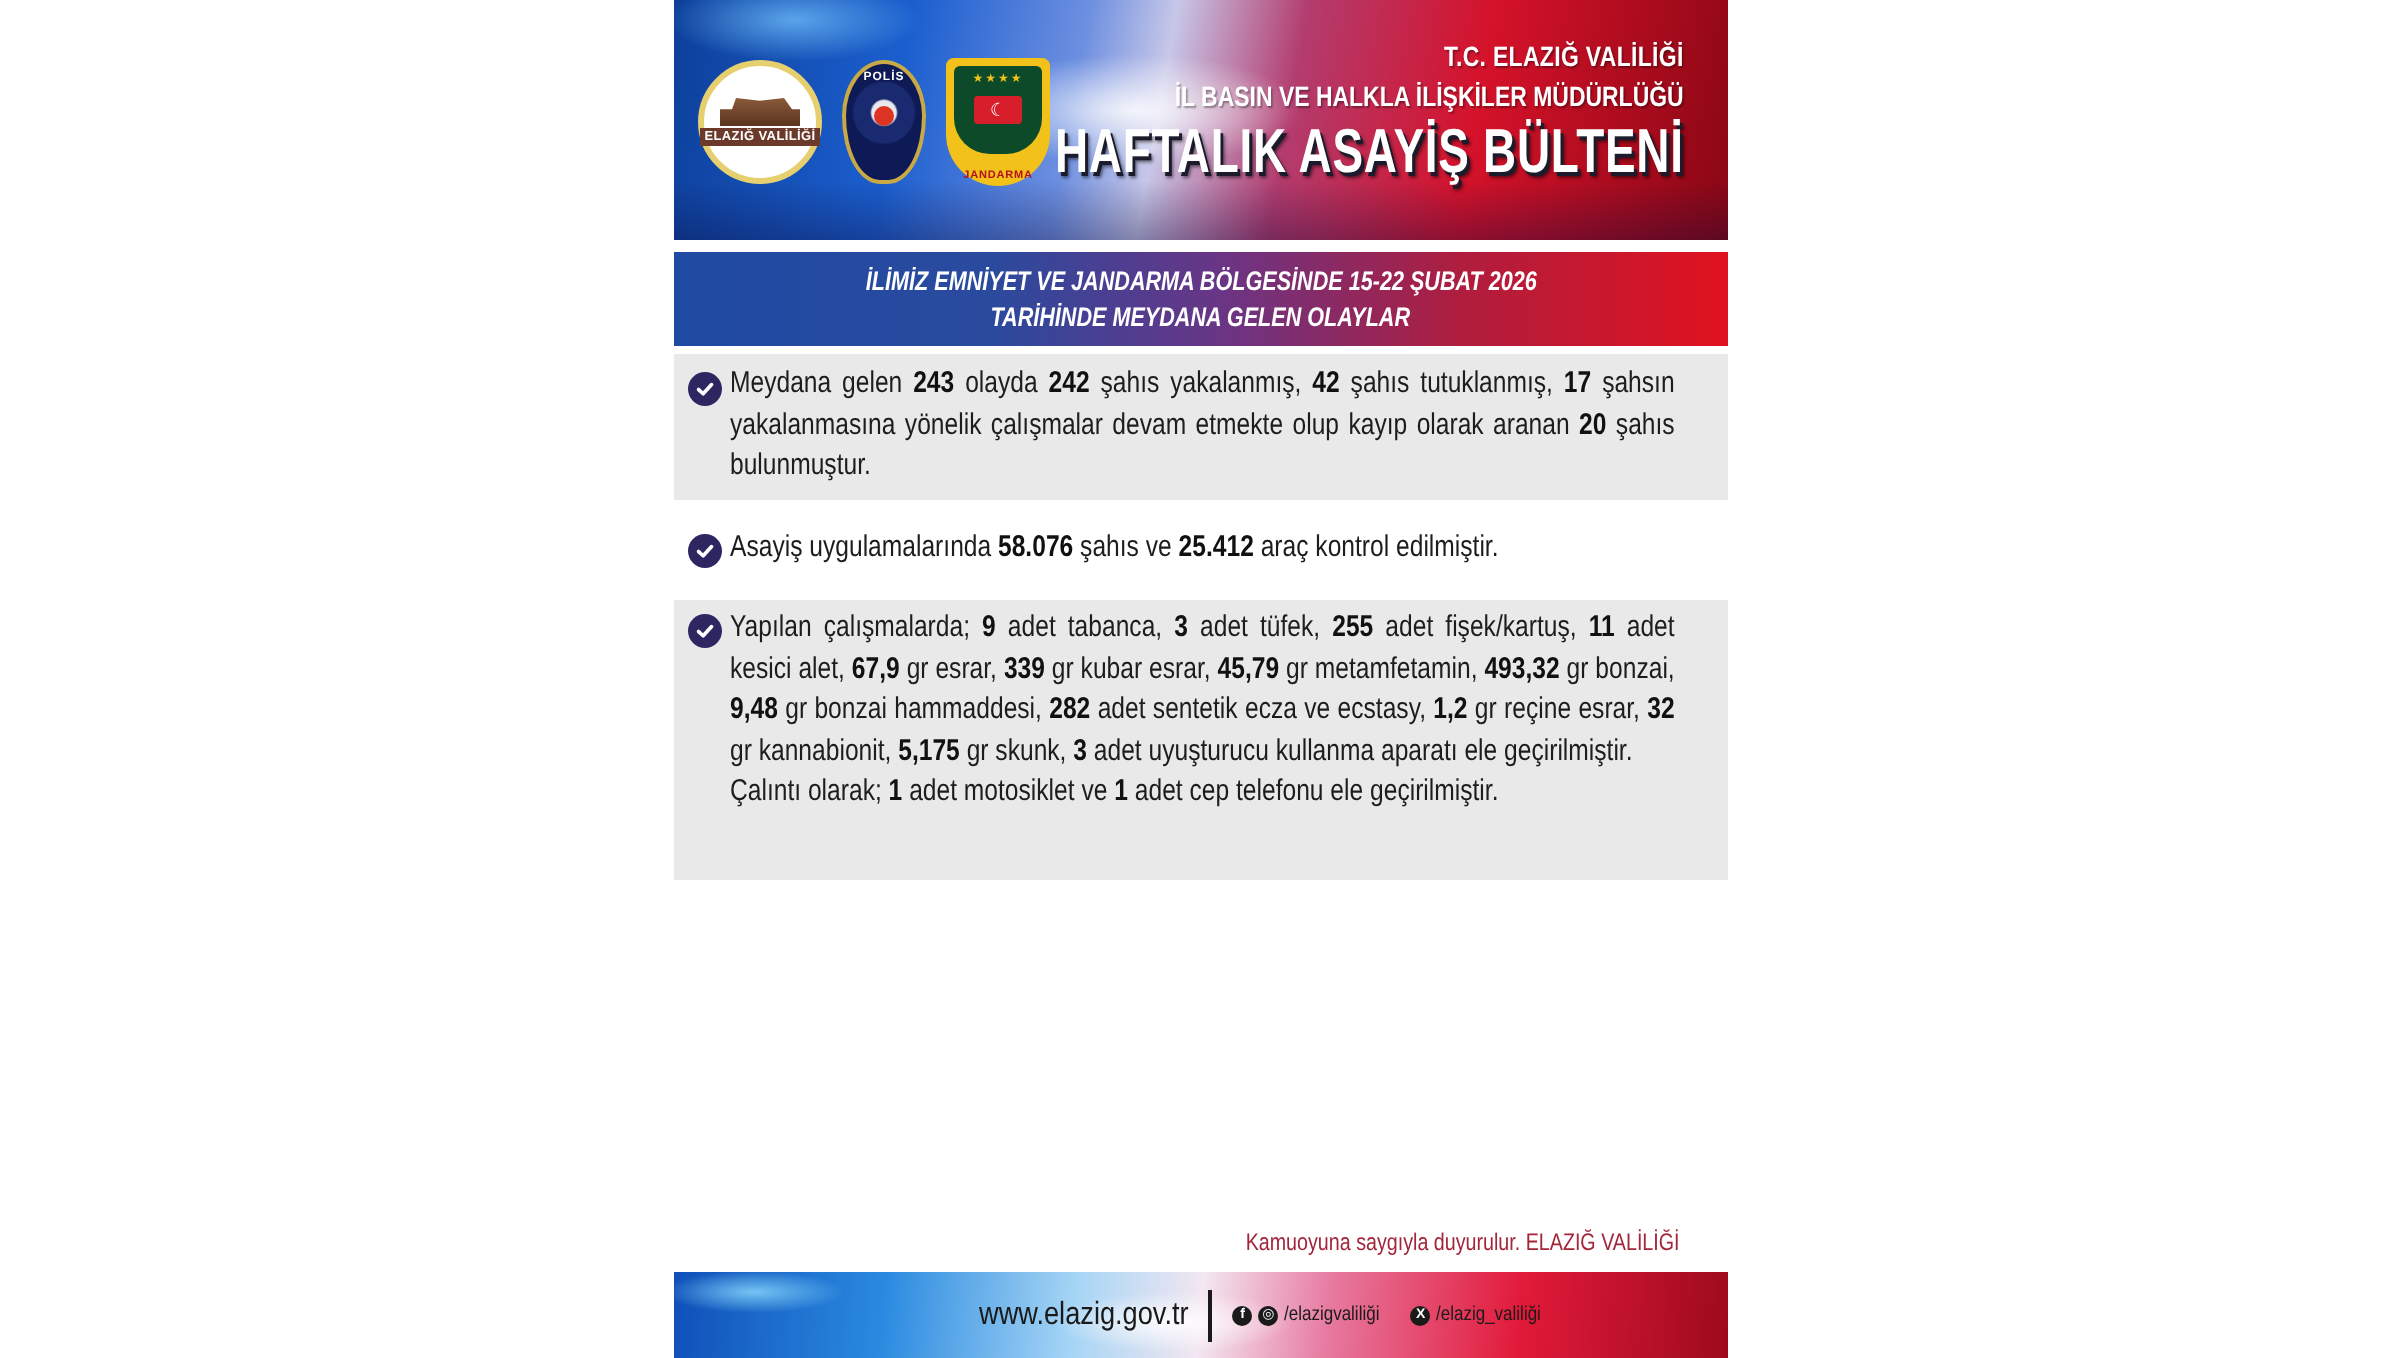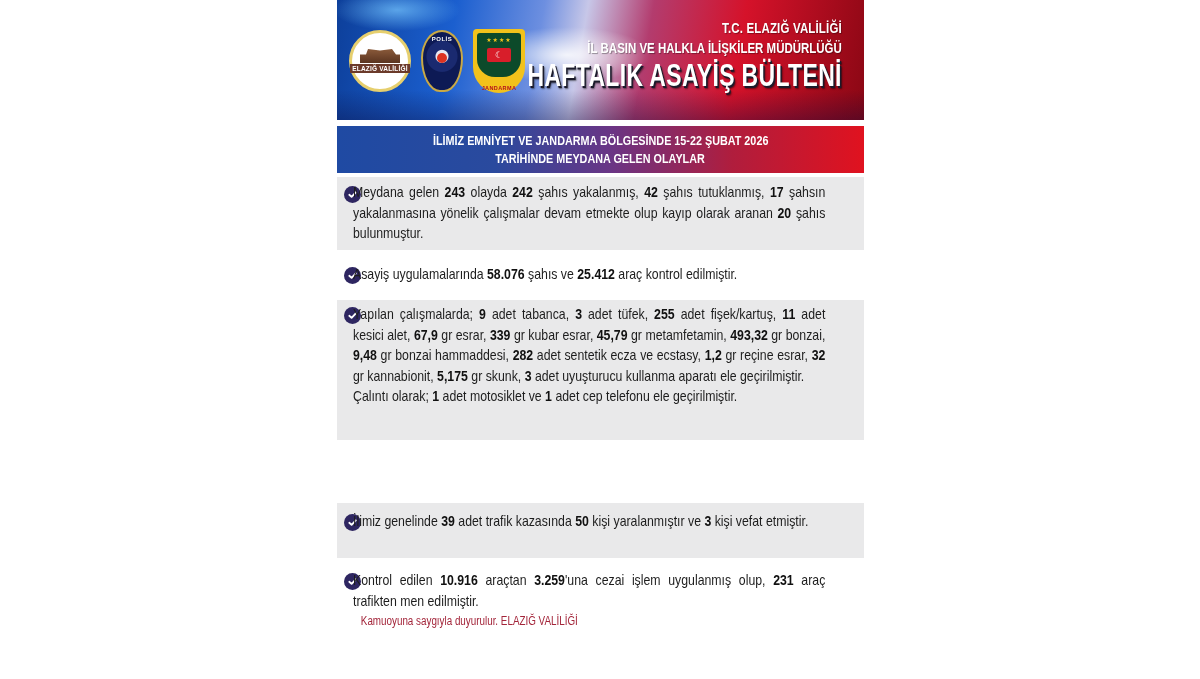--- a/index.html
+++ b/index.html
@@ -67,41 +67,41 @@
   .org-line1 { font-family: "Liberation Sans", sans-serif; font-weight: bold; font-size: 14px; color: #ffffff; letter-spacing: 0.2px; transform: scaleX(0.82); transform-origin: right; text-shadow: 1px 1px 1px rgba(0,0,0,0.35); }
   .org-line2 { margin-top: 4px; font-weight: bold; font-size: 14px; color: #ffffff; transform: scaleX(0.82); transform-origin: right; white-space: nowrap; text-shadow: 1px 1px 1px rgba(0,0,0,0.35); }
   .main-title { margin-top: 2px; font-weight: bold; font-size: 31px; color: #ffffff; transform: scaleX(0.74); transform-origin: right; white-space: nowrap; letter-spacing: 0.5px;
     text-shadow: 2px 2px 0 #1b1b2b, 3px 3px 2px rgba(0,0,0,0.5); }
 
   
   .subbanner {
     position: absolute; left: 0; top: 126px; width: 527px; height: 47px;
     background: linear-gradient(90deg, #1f4aa3 0%, #2a4a9e 30%, #6a3585 52%, #b01d3d 75%, #e0121f 100%);
     color: #ffffff; text-align: center;
-    display: flex; flex-direction: column; justify-content: center; align-items: center;
+    display: flex; flex-direction: column; justify-content: center; align-items: center; font-style: italic;
   }
   .subbanner div { font-weight: bold; font-size: 13.5px; line-height: 18px; transform: scaleX(0.8); white-space: nowrap; }
   .item {
     position: absolute; left: 0; width: 527px;
-    padding-left: 16px; padding-right: 26px;
+    padding-left: 28px; padding-right: 26px;
     font-size: 15px; line-height: 20.5px; color: #1d1d1d;
   }
   .item.grey { background: #e9e9ea; }
   .item.white { background: #ffffff; }
   .item .txt { display: block; transform: scaleX(0.82); transform-origin: left top; width: 576px; text-align: justify; }
   .item .txt b { font-weight: bold; color: #111111; }
   .check {
     position: absolute; left: 7px; width: 17px; height: 17px; border-radius: 50%;
     background: #2e2661;
     display: flex; align-items: center; justify-content: center;
   }
   .check svg { width: 11px; height: 11px; }
 
   .closing {
-    position: absolute; left: 0; top: 614px; width: 527px; text-align: left;
+    position: absolute; left: 0; top: 614px; width: 527px; text-align: right;
     font-size: 12px; color: #a3253a;
   }
   .closing span { display: inline-block; transform: scaleX(0.82); }
 
   
   .footer {
     position: absolute; left: 0; top: 636px; width: 527px; height: 43px;
     background:
       radial-gradient(ellipse 80px 20px at 250px 25px, rgba(255,255,255,0.9), rgba(255,255,255,0) 75%),
       radial-gradient(ellipse 60px 14px at 40px 10px, rgba(140,220,255,0.8), rgba(140,220,255,0) 75%),
@@ -172,35 +172,32 @@
     <span class="check" style="top:7px;">
         <svg viewBox="0 0 12 12">
           <path d="M2.5 6.3 L5 8.6 L9.6 3.6" stroke="#fff" stroke-width="2" fill="none" stroke-linecap="round" stroke-linejoin="round"></path>
         </svg>
       </span>
     <span class="txt">Yapılan çalışmalarda; <b>9</b> adet tabanca, <b>3</b> adet tüfek, <b>255</b> adet fişek/kartuş, <b>11</b> adet kesici alet, <b>67,9</b> gr esrar, <b>339</b> gr kubar esrar, <b>45,79</b> gr metamfetamin, <b>493,32</b> gr bonzai, <b>9,48</b> gr bonzai hammaddesi, <b>282</b> adet sentetik ecza ve ecstasy, <b>1,2</b> gr reçine esrar, <b>32</b> gr kannabionit, <b>5,175</b> gr skunk, <b>3</b> adet uyuşturucu kullanma aparatı  ele geçirilmiştir.</span>
     <span class="txt" style="text-align:left;">Çalıntı olarak; <b>1</b> adet motosiklet ve <b>1</b> adet cep telefonu ele geçirilmiştir.</span>
   </div>
 
 
-  <div class="item grey" style="top:503px;height:55px;padding-top:8px;">
-    <span class="check" style="top:11px;">
-        <svg viewBox="0 0 12 12">
-          <path d="M2.5 6.3 L5 8.6 L9.6 3.6" stroke="#fff" stroke-width="2" fill="none" stroke-linecap="round" stroke-linejoin="round"></path>
-        </svg>
-      </span>
-    <span class="txt">İlimiz genelinde <b>39</b> adet trafik kazasında <b>50</b> kişi yaralanmıştır ve <b>3</b> kişi vefat etmiştir.</span>
-  </div>
-
-  <div class="item white" style="top:558px;height:56px;padding-top:12px;">
-    <span class="check" style="top:15px;">
-        <svg viewBox="0 0 12 12">
-          <path d="M2.5 6.3 L5 8.6 L9.6 3.6" stroke="#fff" stroke-width="2" fill="none" stroke-linecap="round" stroke-linejoin="round"></path>
-        </svg>
-      </span>
-    <span class="txt">Kontrol edilen <b>10.916</b> araçtan <b>3.259</b>'una cezai işlem uygulanmış olup, <b>231</b> araç trafikten men edilmiştir.</span>
-  </div>
+
 
   <div class="closing">
     <span>Kamuoyuna saygıyla duyurulur. ELAZIĞ VALİLİĞİ</span>
   </div>
 
+  <div class="footer">
+    <div class="footer-inner">
+      <span class="website">www.elazig.gov.tr</span>
+      <span class="divider"></span>
+      <span class="socials">
+        <span class="sicon">f</span>
+        <span class="sicon">◎</span>
+        <span class="handle">/elazigvaliliği</span>
+        <span class="sicon" style="margin-left:4px;">X</span>
+        <span class="handle">/elazig_valiliği</span>
+      </span>
+    </div>
+  </div>
 </div>
 
 </body></html>

